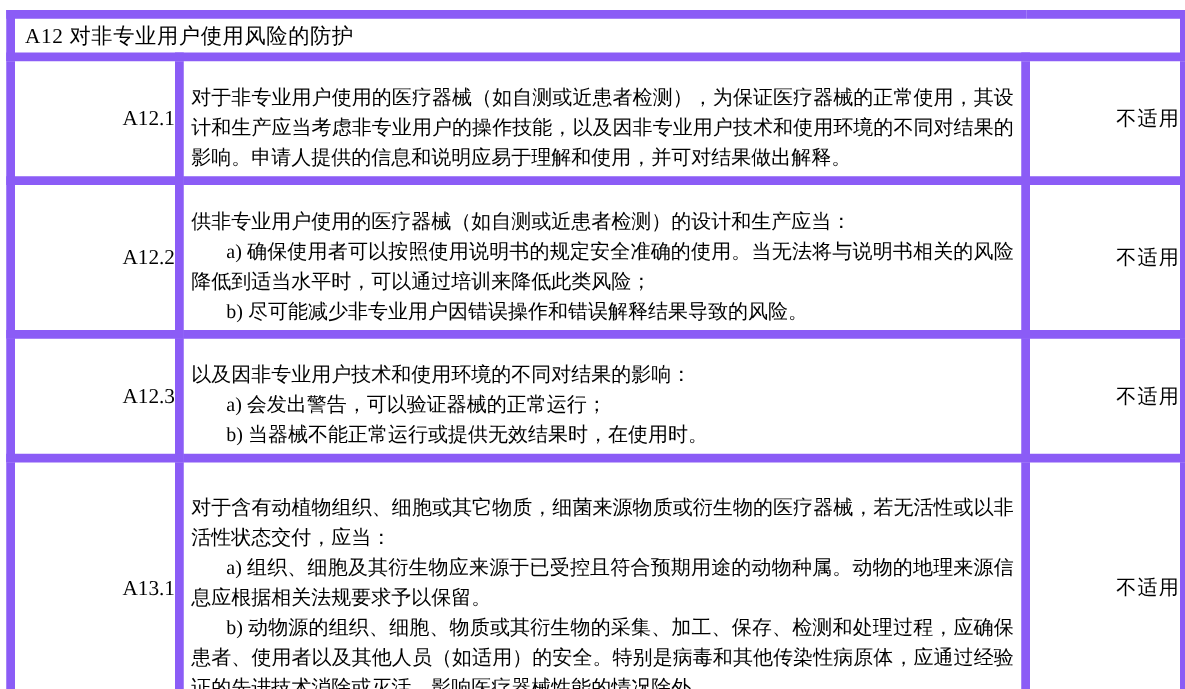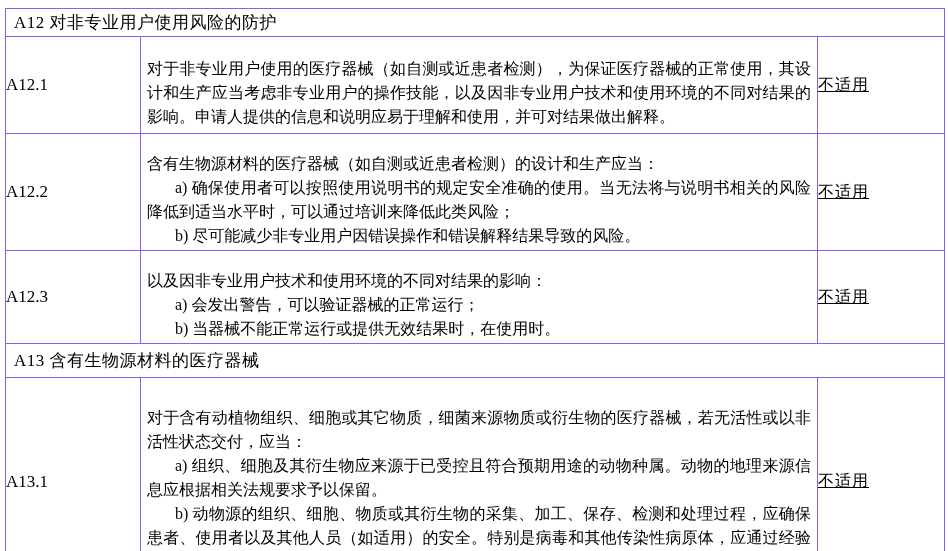--- a/index.html
+++ b/index.html
@@ -17,44 +17,43 @@
     width: 939px;
     height: 538px;
     border-collapse: collapse;
     table-layout: fixed;
     font-family: "Liberation Serif", "DejaVu Serif", serif;
     font-size: 16px;
     color: #000000;
     background: #ffffff;
   }
   .doc-table td {
-    border: 1px solid #8b5cf6;
+    border: 7px solid #8b5cf6;
     box-sizing: border-box;
     vertical-align: middle;
     padding: 0;
   }
   td.section-header {
     padding: 2px 8px;
     text-align: left;
     font-size: 17px;
     letter-spacing: 0.5px;
   }
   td.code-cell {
-    text-align: left;
+    text-align: right;
     font-size: 17px;
   }
   td.desc-cell {
     padding: 18px 6px 2px 6px;
     line-height: 24px;
     text-align: justify;
   }
   td.result-cell {
-    text-align: left;
+    text-align: right;
     letter-spacing: 1px;
-    text-decoration: underline;
   }
   .desc-cell p {
     margin: 0;
   }
   .desc-cell p.indent {
     text-indent: 1.75em;
   }
   tr.r-h1  { height: 28px; }
   tr.r-121 { height: 97px; }
   tr.r-122 { height: 95px; }
@@ -81,40 +80,37 @@
       <td class="code-cell">A12.1</td>
       <td class="desc-cell">
         <p>对于非专业用户使用的医疗器械（如自测或近患者检测），为保证医疗器械的正常使用，其设计和生产应当考虑非专业用户的操作技能，以及因非专业用户技术和使用环境的不同对结果的影响。申请人提供的信息和说明应易于理解和使用，并可对结果做出解释。</p>
       </td>
       <td class="result-cell">不适用</td>
     </tr>
 
     <tr class="r-122">
       <td class="code-cell">A12.2</td>
       <td class="desc-cell">
-        <p>含有生物源材料的医疗器械（如自测或近患者检测）的设计和生产应当：</p>
+        <p>供非专业用户使用的医疗器械（如自测或近患者检测）的设计和生产应当：</p>
         <p class="indent">a) 确保使用者可以按照使用说明书的规定安全准确的使用。当无法将与说明书相关的风险降低到适当水平时，可以通过培训来降低此类风险；</p>
         <p class="indent">b) 尽可能减少非专业用户因错误操作和错误解释结果导致的风险。</p>
       </td>
       <td class="result-cell">不适用</td>
     </tr>
 
     <tr class="r-123">
       <td class="code-cell">A12.3</td>
       <td class="desc-cell">
         <p>以及因非专业用户技术和使用环境的不同对结果的影响：</p>
         <p class="indent">a) 会发出警告，可以验证器械的正常运行；</p>
         <p class="indent">b) 当器械不能正常运行或提供无效结果时，在使用时。</p>
       </td>
       <td class="result-cell">不适用</td>
     </tr>
 
-    <tr class="r-h2">
-      <td class="section-header" colspan="3">A13 含有生物源材料的医疗器械</td>
-    </tr>
 
     <tr class="r-131">
       <td class="code-cell">A13.1</td>
       <td class="desc-cell">
         <p>对于含有动植物组织、细胞或其它物质，细菌来源物质或衍生物的医疗器械，若无活性或以非活性状态交付，应当：</p>
         <p class="indent">a) 组织、细胞及其衍生物应来源于已受控且符合预期用途的动物种属。动物的地理来源信息应根据相关法规要求予以保留。</p>
         <p class="indent">b) 动物源的组织、细胞、物质或其衍生物的采集、加工、保存、检测和处理过程，应确保患者、使用者以及其他人员（如适用）的安全。特别是病毒和其他传染性病原体，应通过经验证的先进技术消除或灭活，影响医疗器械性能的情况除外。</p>
       </td>
       <td class="result-cell">不适用</td>
     </tr>

